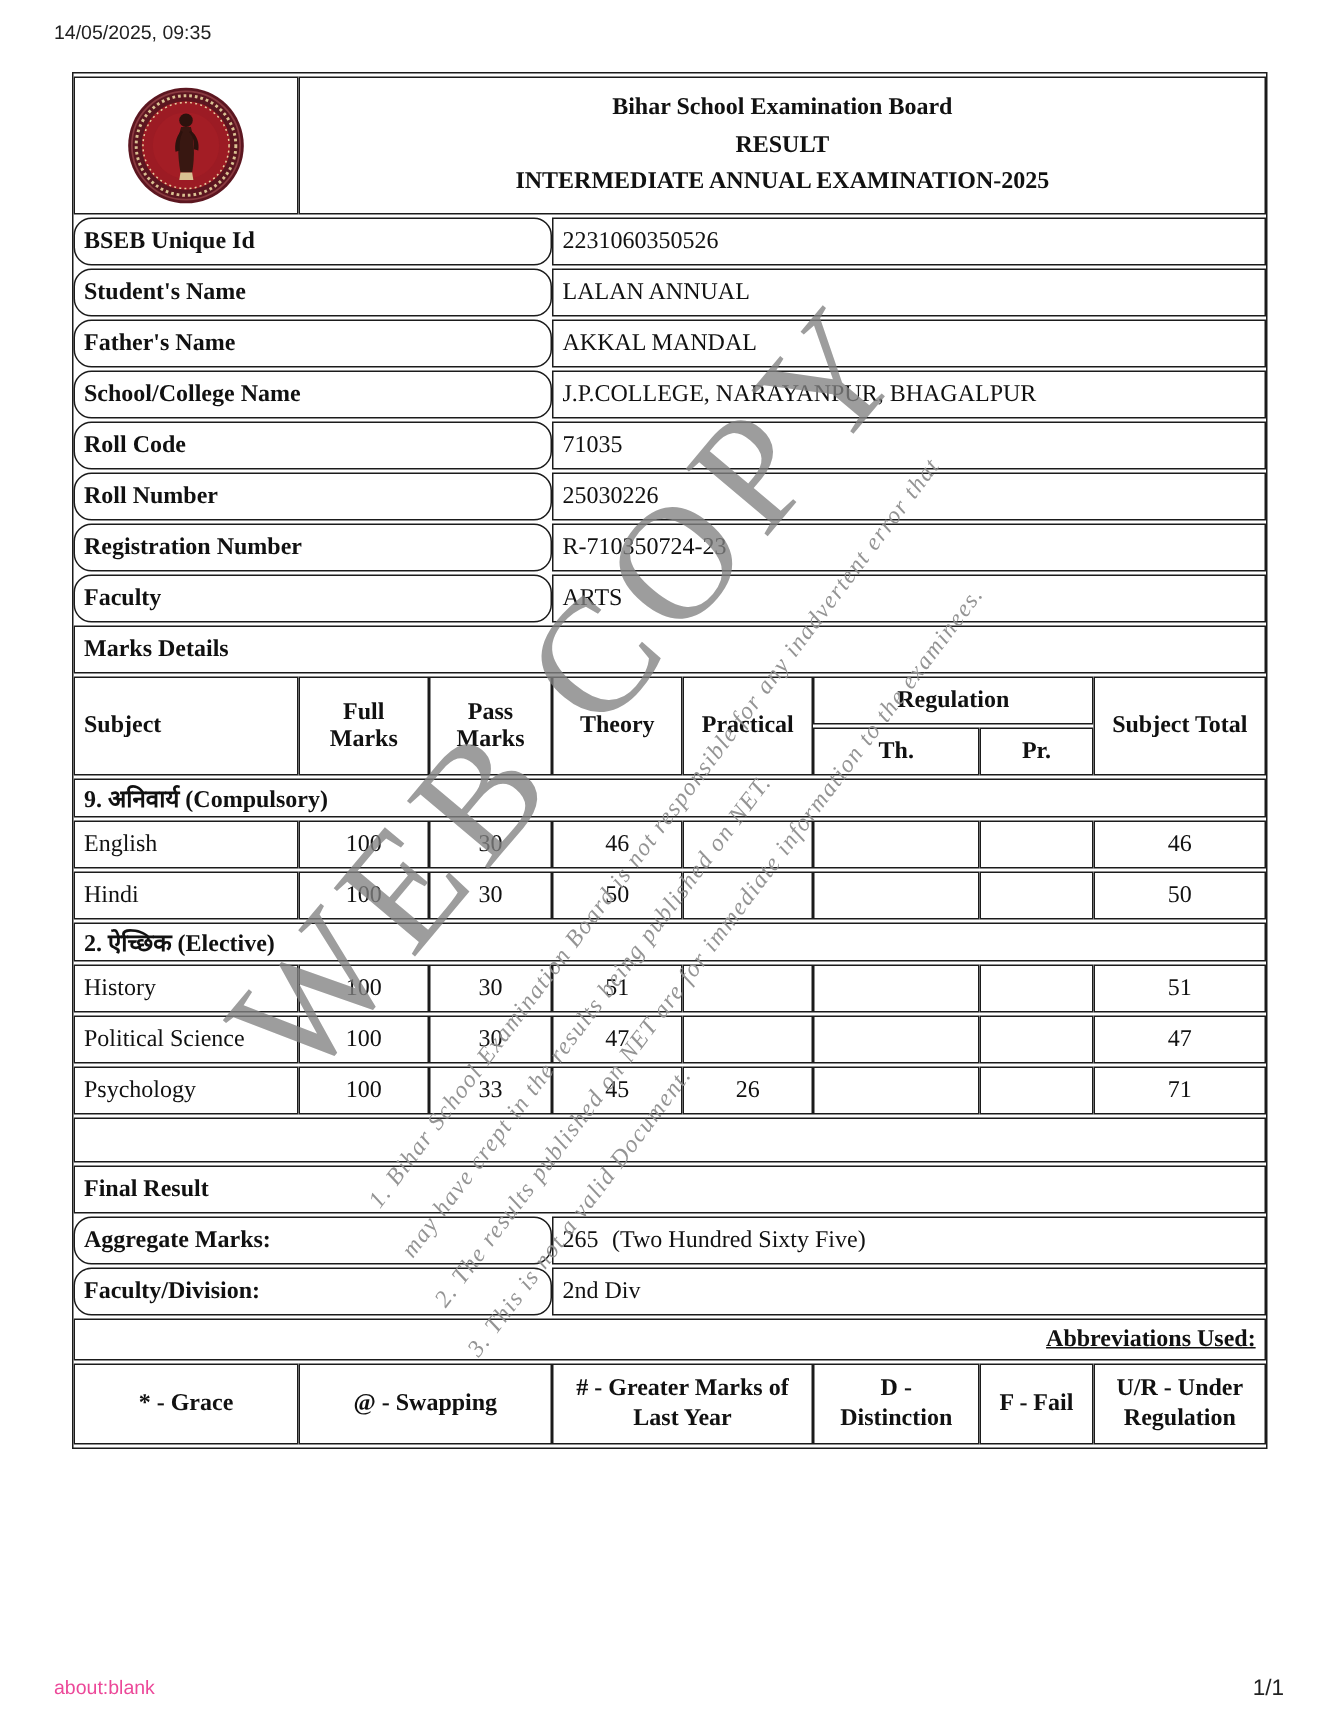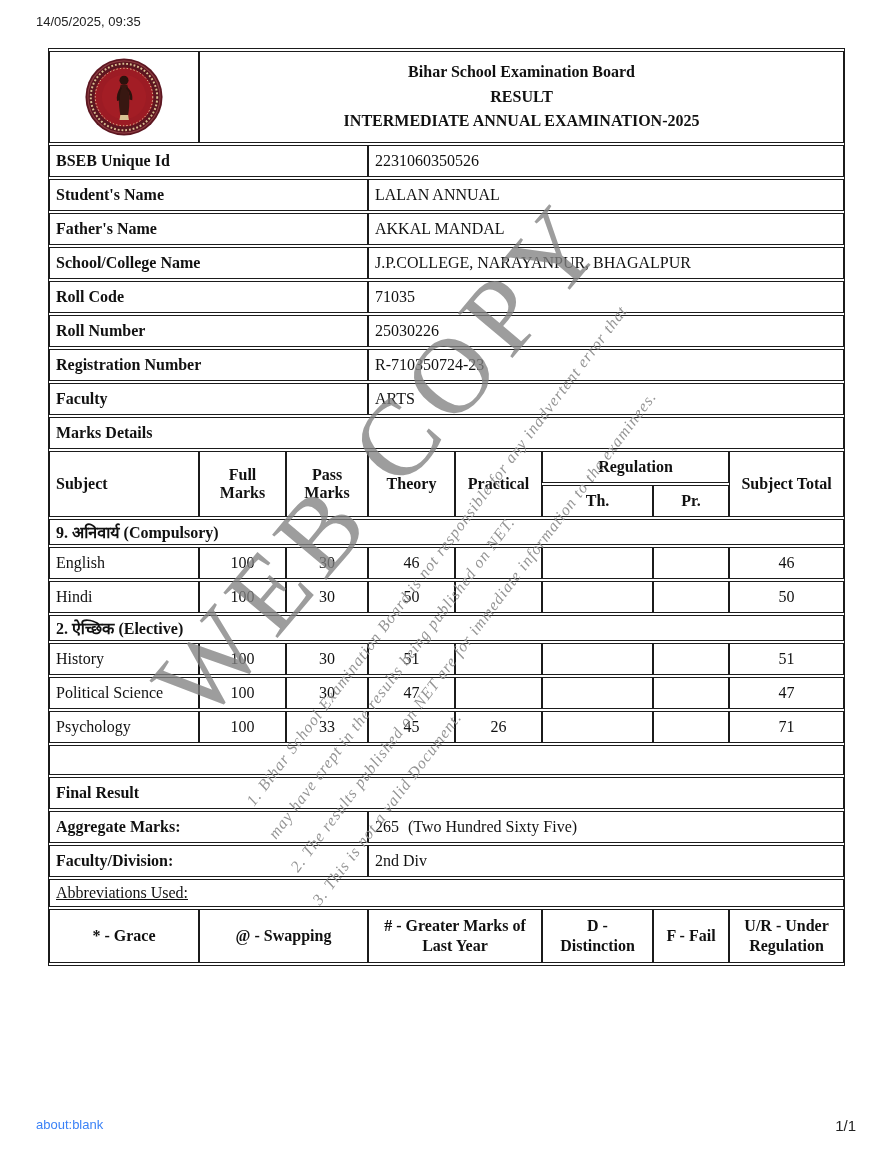--- a/index.html
+++ b/index.html
@@ -13,21 +13,21 @@
   }
   
   .print-header{
     position:absolute;left:36px;top:14px;
     font-family:"Liberation Sans", sans-serif;
     font-size:13px;color:#222;
   }
   .print-footer-url{
     position:absolute;left:36px;top:1117px;
     font-family:"Liberation Sans", sans-serif;
-    font-size:13px;color:#3b82f6;
+    font-size:13px;color:#ec4899;
   }
   .print-footer-page{
     position:absolute;right:36px;top:1117px;
     font-family:"Liberation Sans", sans-serif;
     font-size:15px;color:#222;
   }
 
   
   .doc{
     position:absolute;left:48px;top:48px;width:795px;
@@ -48,29 +48,29 @@
     overflow:hidden;
     background:#fff;
   }
   
   col.c1{width:150px;} col.c2{width:87px;} col.c3{width:82px;}
   col.c4{width:87px;}  col.c5{width:87px;} col.c6{width:111px;}
   col.c7{width:76px;}  col.c8{width:115px;}
 
   td.logo-cell{height:88px;text-align:center;}
   td.title-cell{text-align:center;font-weight:bold;font-size:17px;line-height:1.55;}
-  td.lbl{font-weight:bold;height:28px;}
+  td.lbl{font-weight:bold;height:28px;border-radius:12px;}
   td.val{height:28px;}
   td.full-row{font-weight:bold;height:28px;}
   td.mh{font-weight:bold;text-align:center;height:28px;}
   td.section-row{font-weight:bold;height:22px;font-size:16px;padding-left:4px;}
   td.subj{height:28px;margin-top:13px;}
   td.num{text-align:center;height:28px;}
   td.empty-row{height:26px;}
-  td.abbr-title{font-weight:normal;text-align:left;height:24px;}
+  td.abbr-title{font-weight:bold;text-align:right;height:24px;}
   td.abbr-title span{text-decoration:underline;}
   td.abbr{font-weight:bold;text-align:center;height:50px;font-size:15.5px;line-height:1.25;}
   .agg-words{margin-left:9px;}
 
   
   .wm-main{
     position:absolute;left:55px;top:398px;width:650px;
     text-align:center;
     font-family:"Liberation Serif", serif;
     font-size:108px;letter-spacing:10px;

